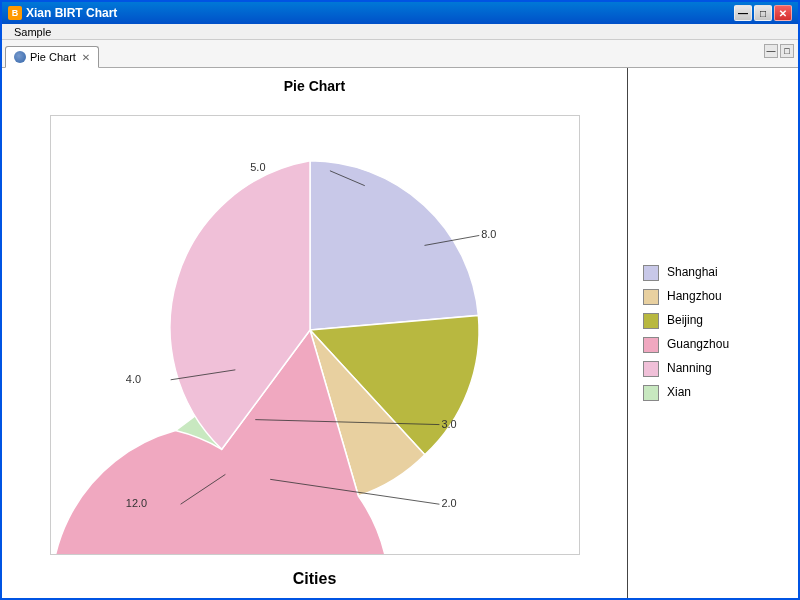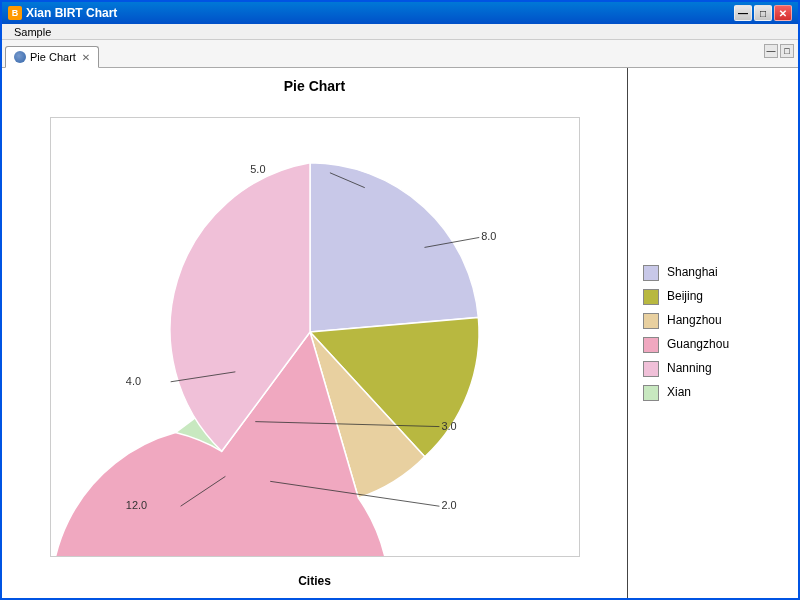--- a/index.html
+++ b/index.html
@@ -202,21 +202,21 @@
       height: 440px;
     }
 
     .chart-svg {
       width: 100%;
       height: 100%;
     }
 
     .x-axis-label {
       text-align: center;
-      font-size: 12px;
+      font-size: 16px;
       margin-top: 2px;
       font-weight: bold;
     }
 
     
     .legend {
       width: 170px;
       padding: 10px 15px;
       display: flex;
       flex-direction: column;
@@ -315,28 +315,28 @@
       </div>
       <div class="x-axis-label">Cities</div>
     </div>
 
     <div class="legend">
       <div class="legend-item">
         <div class="legend-color" style="background:#c8c8e8"></div>
         <span>Shanghai</span>
       </div>
       <div class="legend-item">
+        <div class="legend-color" style="background:#e8d0a0"></div>
+        <span>Hangzhou</span>
+      </div>
+      <div class="legend-item">
         <div class="legend-color" style="background:#b8b840"></div>
         <span>Beijing</span>
       </div>
       <div class="legend-item">
-        <div class="legend-color" style="background:#e8d0a0"></div>
-        <span>Hangzhou</span>
-      </div>
-      <div class="legend-item">
         <div class="legend-color" style="background:#f0a8c0"></div>
         <span>Guangzhou</span>
       </div>
       <div class="legend-item">
         <div class="legend-color" style="background:#f0c0d8"></div>
         <span>Nanning</span>
       </div>
       <div class="legend-item">
         <div class="legend-color" style="background:#c8e8c0"></div>
         <span>Xian</span>

